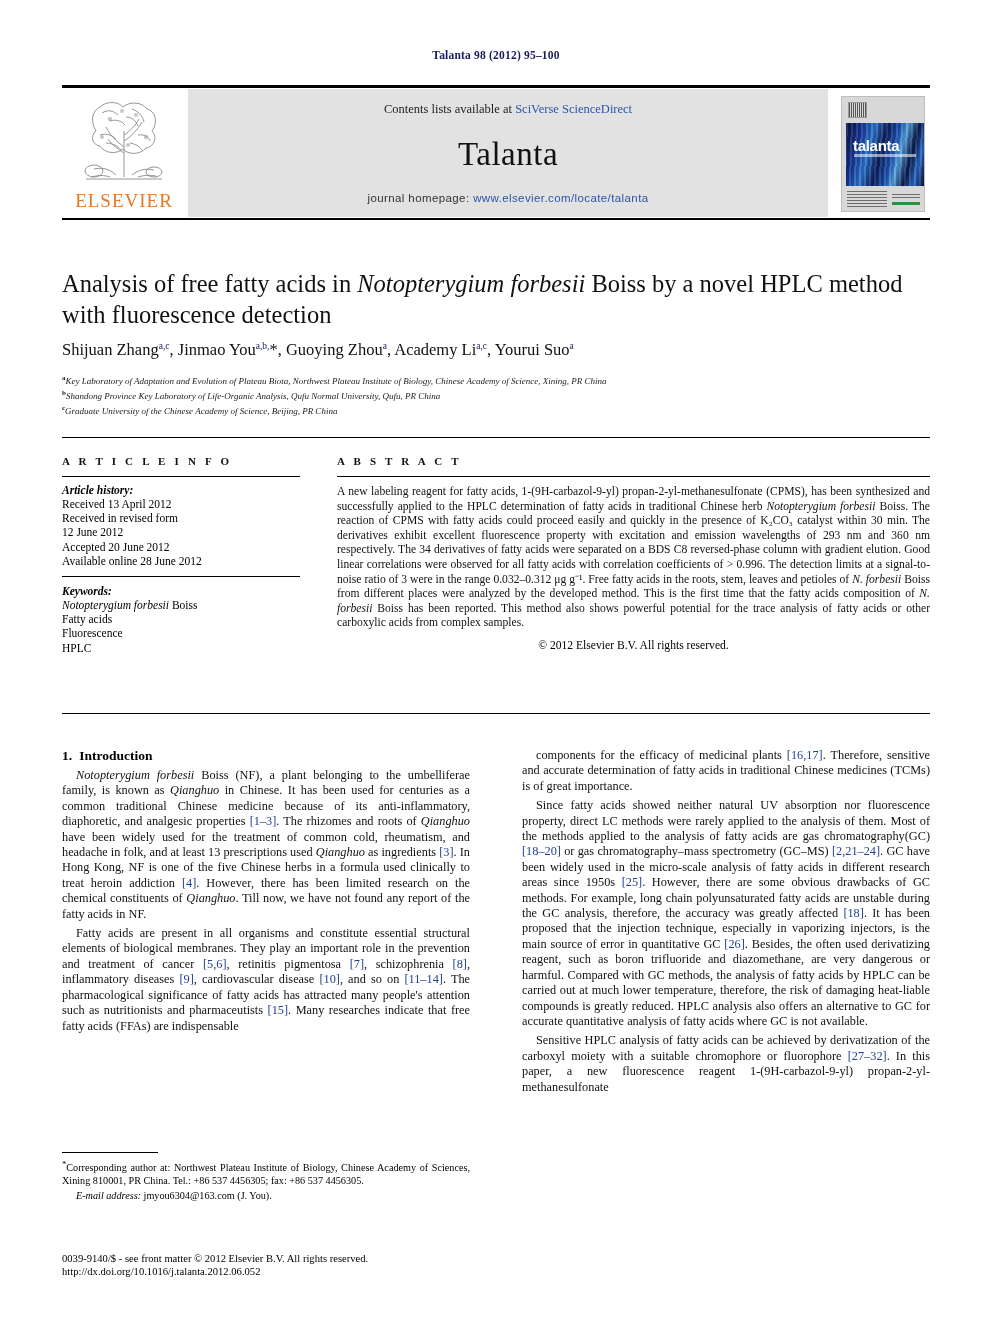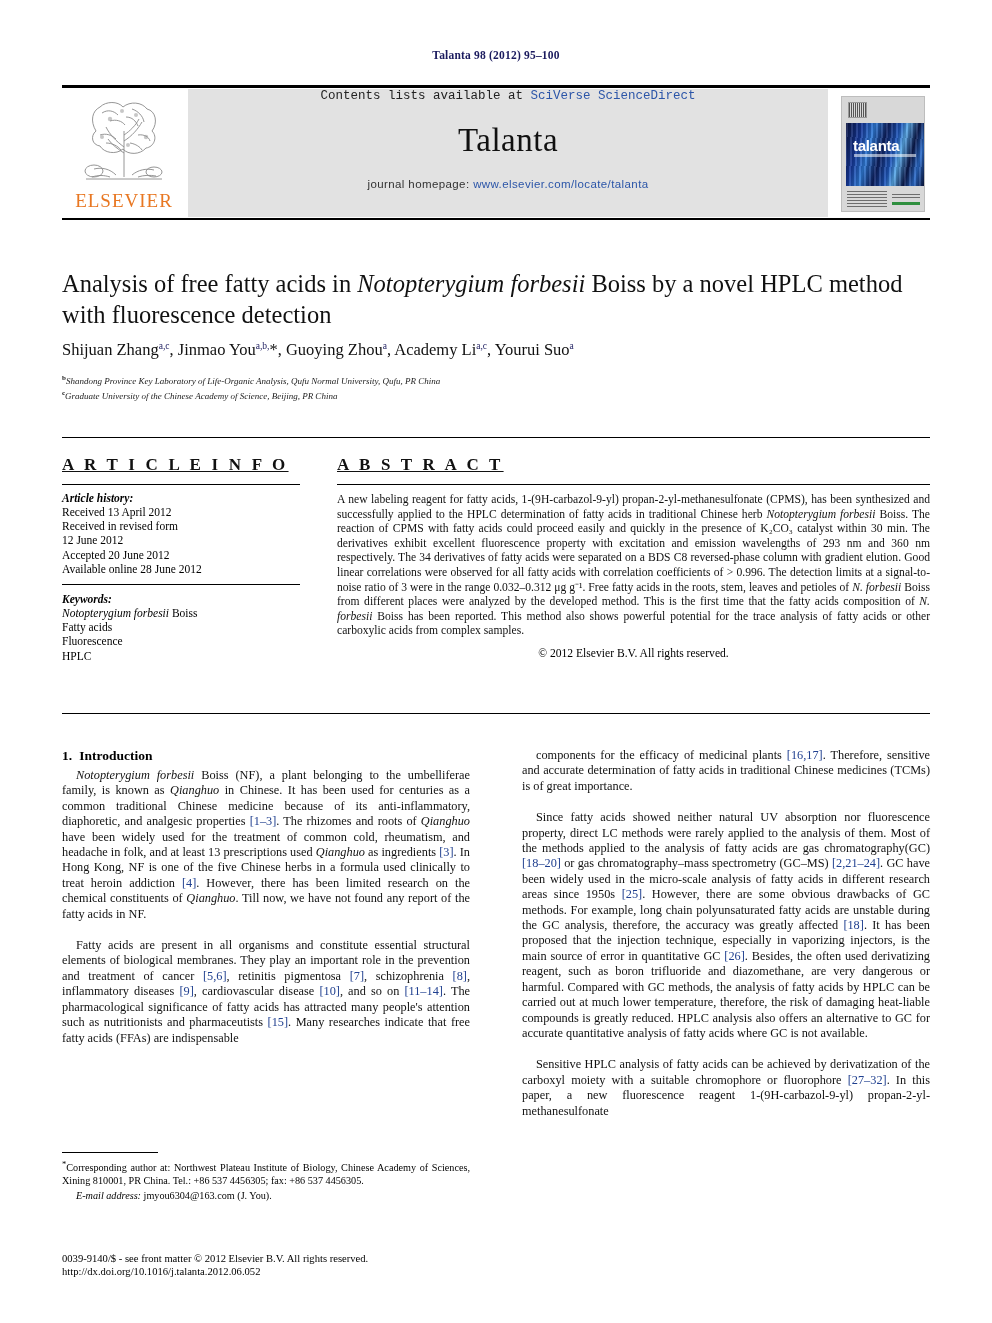--- a/index.html
+++ b/index.html
@@ -58,22 +58,22 @@
   }
   .masthead-center {
     position: absolute;
     left: 126px; top: 4px;
     width: 640px;
     height: 128px;
     background: #e2e2e2;
     text-align: center;
   }
   .contents-line {
-    margin-top: 0;
-    font-family: Liberation Mono, monospace;
+    margin-top: 13px;
+    font-family: Liberation Serif, serif;
     font-size: 12.5px;
     color: #222;
   }
   .contents-line .sd-link {
     color: #2b55a8;
   }
   .journal-title {
     margin-top: 19px;
     font-family: "Liberation Serif", serif;
     font-size: 33px;
@@ -243,25 +243,24 @@
     background: #000;
   }
 
   .info-col {
     position: absolute;
     left: 62px; top: 455px;
     width: 238px;
   }
   .section-head {
     font-family: "Liberation Serif", serif;
-    font-size: 17px;
+    font-size: 11px;
     font-weight: bold;
     letter-spacing: 3.2px;
     color: #111;
-    text-decoration: underline;
   }
   .info-rule {
     width: 238px;
     height: 1px;
     background: #000;
     margin: 9px 0 7px 0;
   }
   .info-sub {
     font-size: 11.5px;
     font-style: italic;
@@ -324,21 +323,21 @@
   }
   h2.sec .num { margin-right: 7px; }
   p.body {
     margin: 0;
     font-size: 12.3px;
     line-height: 15.4px;
     text-align: justify;
     text-indent: 14px;
     color: #111;
   }
-  p.body + p.body { margin-top: 16px; }
+  p.body + p.body { margin-top: 4px; }
   p.body i { font-style: italic; }
   .ref { color: #1f3f8f; }
 
   
   .footnote {
     position: absolute;
     left: 62px; top: 1152px;
     width: 408px;
   }
   .footnote-rule {
@@ -435,20 +434,21 @@
     <div class="masthead-rule-bottom"></div>
   </div>
 
   <div class="title">
     <span>Analysis of free fatty acids in </span><i>Notopterygium forbesii</i><span> Boiss by a novel HPLC method with fluorescence detection</span>
   </div>
 
   <div class="authors" id="author-list"><span>Shijuan Zhang</span><sup>a,c</sup>, <span>Jinmao You</span><sup>a,b,</sup><span>*</span>, <span>Guoying Zhou</span><sup>a</sup>, <span>Academy Li</span><sup>a,c</sup>, <span>Yourui Suo</span><sup>a</sup></div>
 
   <div class="affiliations" id="affiliation-list">
+      <div><sup>a</sup><span>Key Laboratory of Adaptation and Evolution of Plateau Biota, Northwest Plateau Institute of Biology, Chinese Academy of Science, Xining, PR China</span></div>
       <div><sup>b</sup><span>Shandong Province Key Laboratory of Life-Organic Analysis, Qufu Normal University, Qufu, PR China</span></div>
       <div><sup>c</sup><span>Graduate University of the Chinese Academy of Science, Beijing, PR China</span></div>
     </div>
 
   <div class="band-rule-top"></div>
 
   <div class="info-col">
     <div class="section-head">A R T I C L E   I N F O</div>
     <div class="info-rule"></div>
     <div class="info-sub">Article history:</div>

